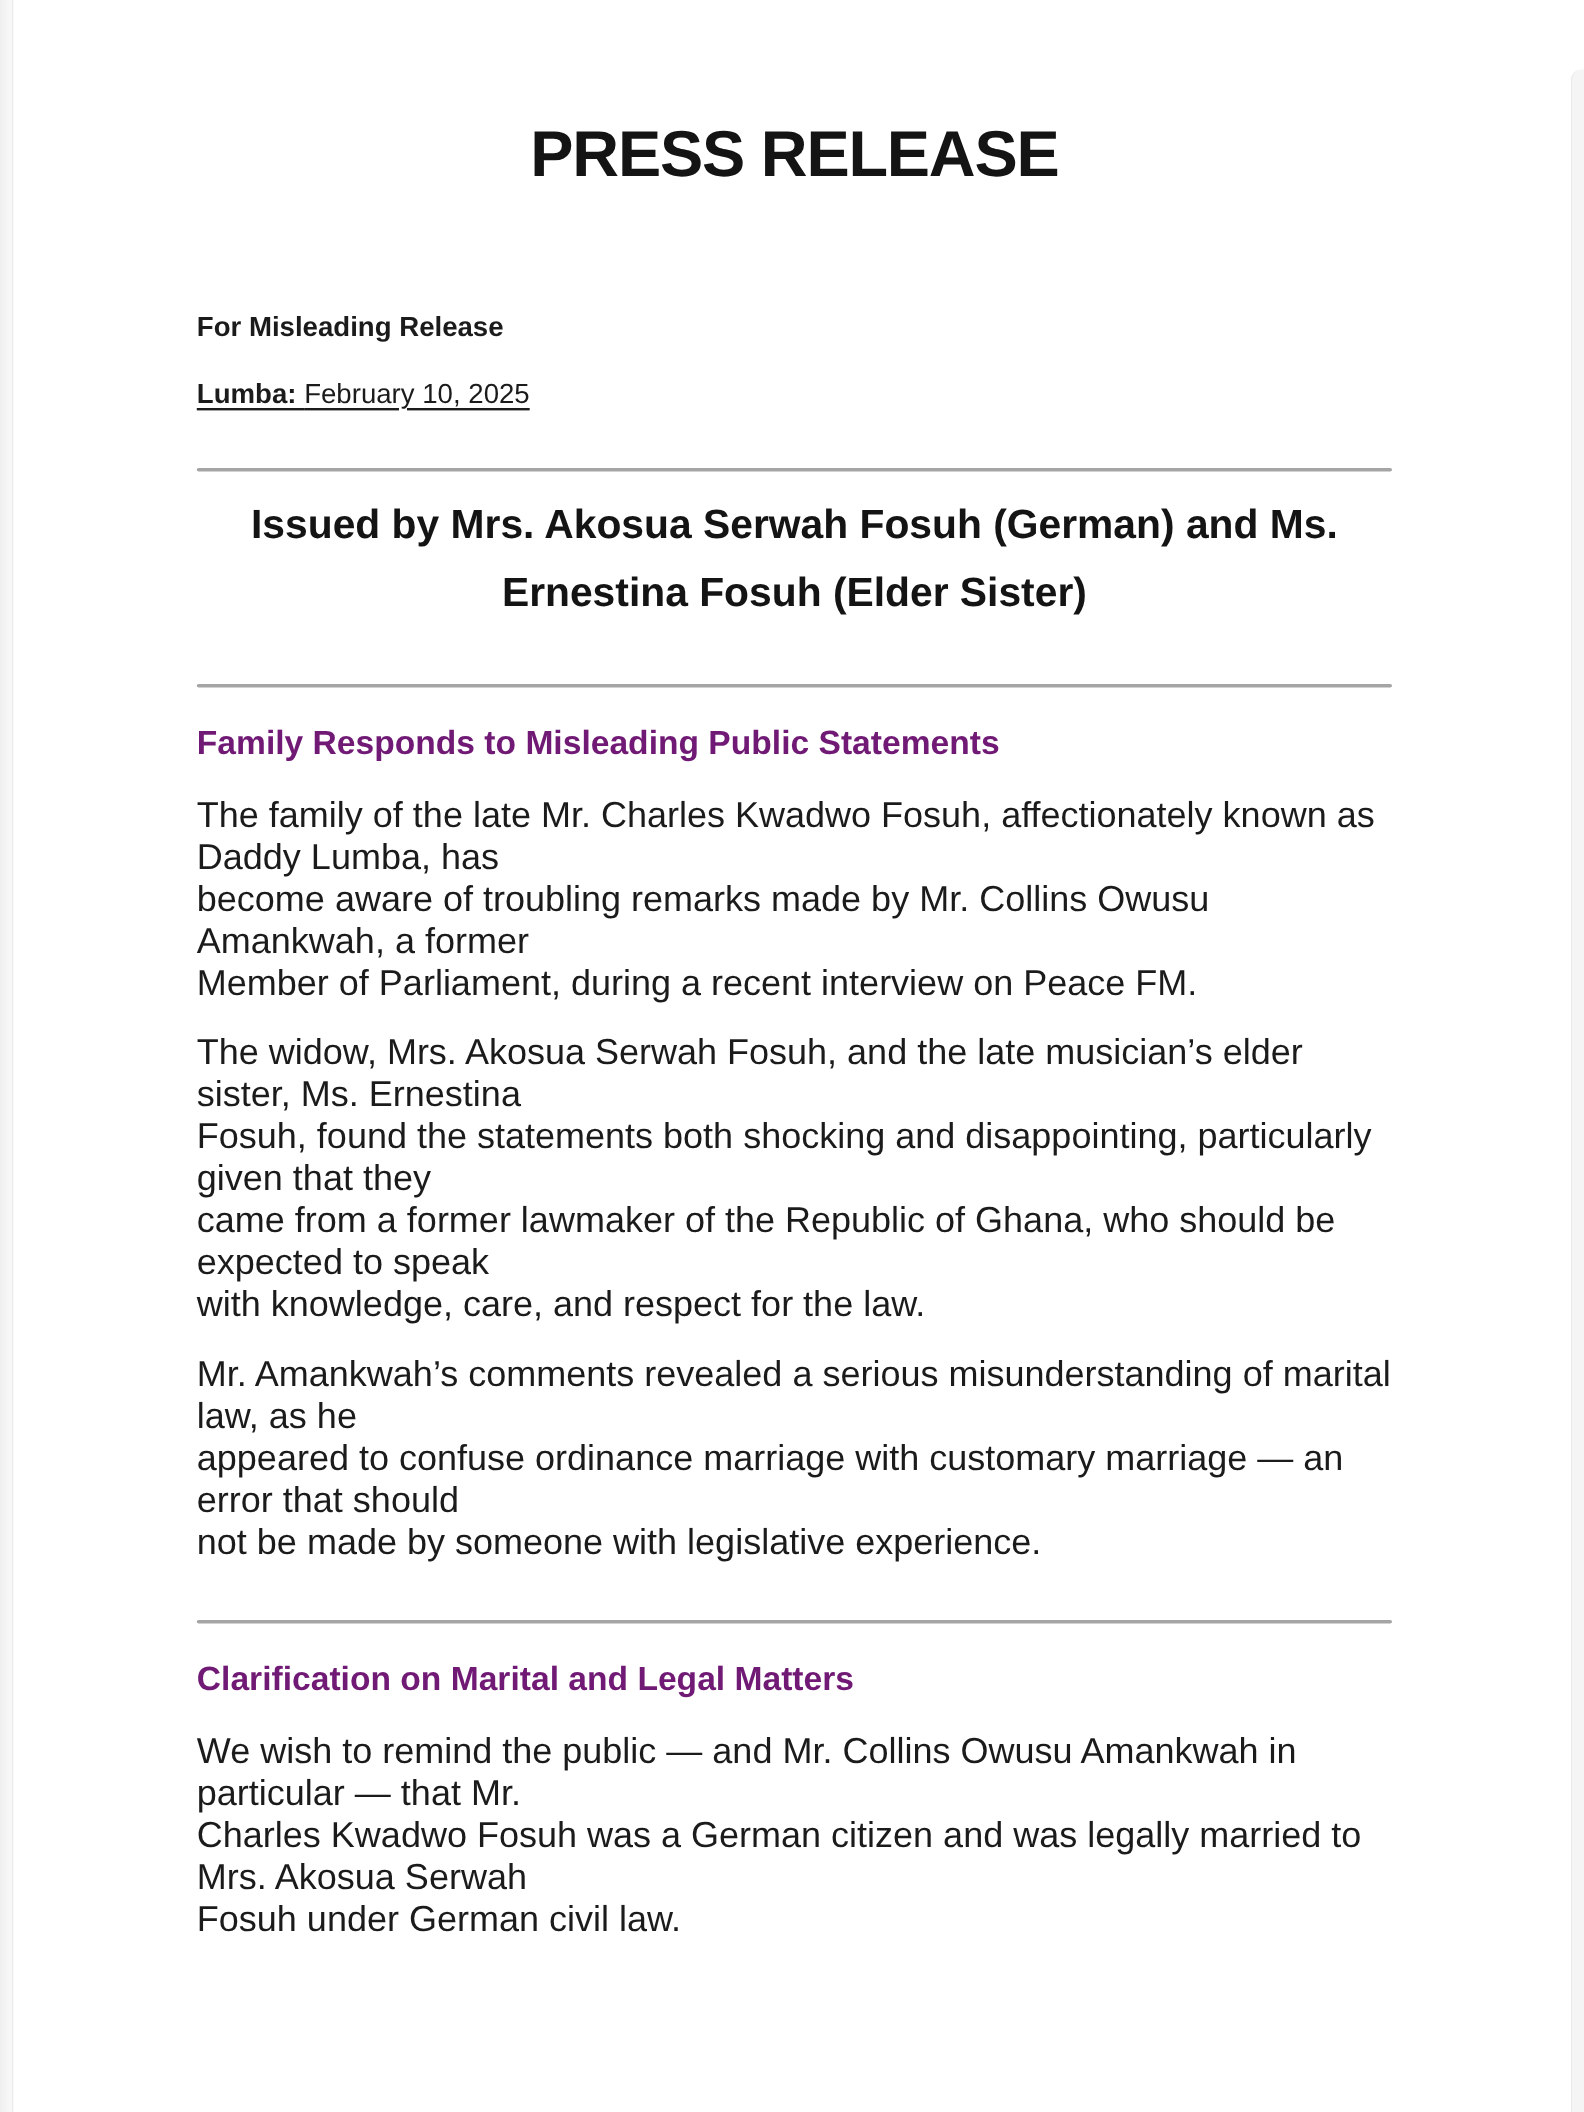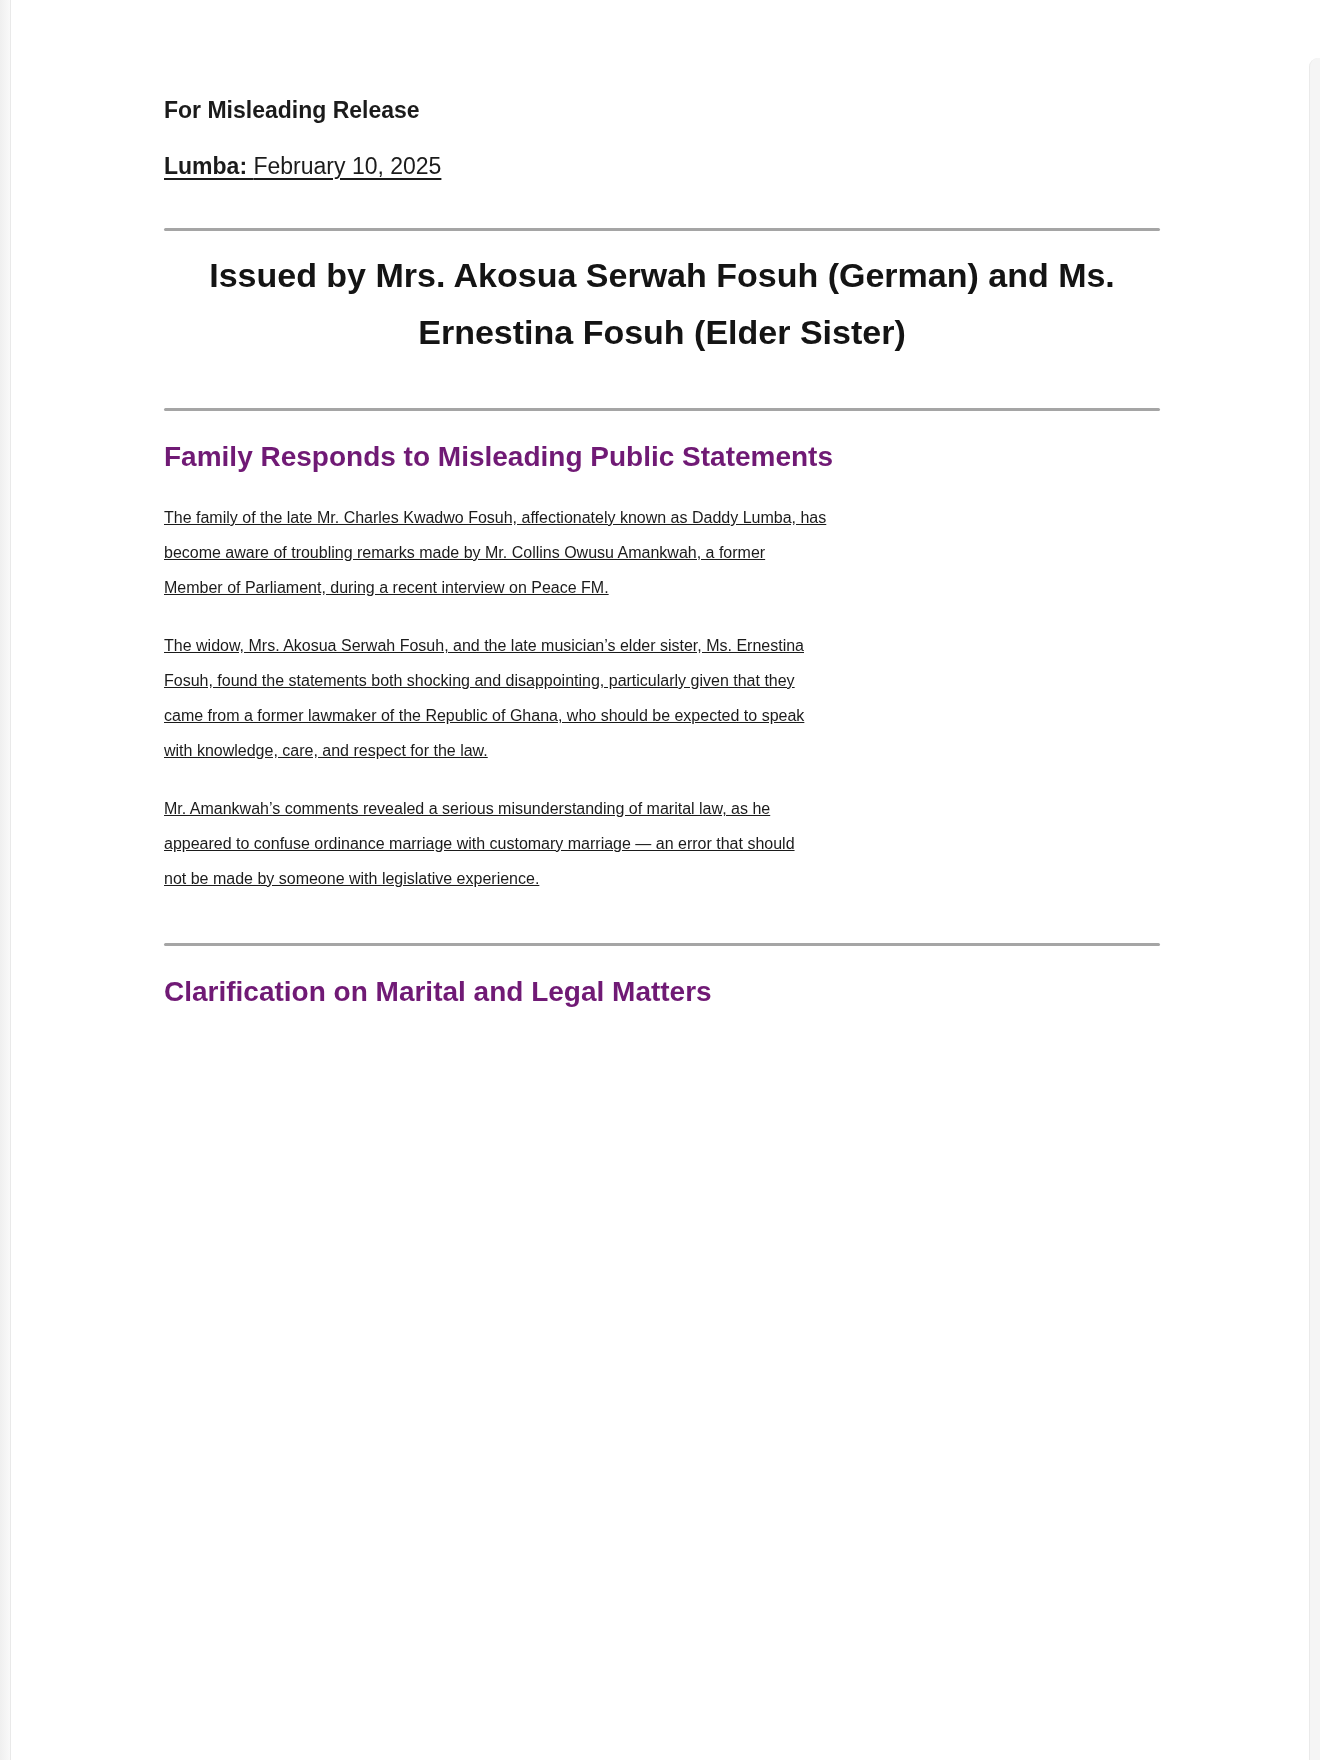--- a/index.html
+++ b/index.html
@@ -74,34 +74,34 @@
   .headline.issued { margin-top: 16px; }
   .section-heading {
     margin: 26px 0 6px 0;
     font-size: 28px;
     line-height: 40px;
     font-weight: 700;
     color: #701a75;
   }
   .body-p {
     margin: 23px 0 0 0;
-    font-size: 16px;
+    font-size: 30px;
     line-height: 35px;
     white-space: pre-line;
-    text-decoration: underline;
   }
 </style>
 </head>
 <body>
 
 <div class="page-edge-left"></div>
 <div class="page-edge-right"></div>
 
 <div class="content">
 
+  <h1 class="doc-title">PRESS RELEASE</h1>
 
   <p class="meta release">For Misleading Release</p>
 
   <p class="meta date-line"><span class="underlined"><span class="date-label">Lumba: </span><span>February 10, 2025</span></span></p>
 
   <hr class="rule r1">
 
 
   <h2 class="headline issued">Issued by Mrs. Akosua Serwah Fosuh (German) and Ms.
 Ernestina Fosuh (Elder Sister)</h2>
@@ -120,15 +120,18 @@
 with knowledge, care, and respect for the law.</p>
 
   <p class="body-p">Mr. Amankwah’s comments revealed a serious misunderstanding of marital law, as he
 appeared to confuse ordinance marriage with customary marriage — an error that should
 not be made by someone with legislative experience.</p>
 
   <hr class="rule r3">
 
   <h3 class="section-heading">Clarification on Marital and Legal Matters</h3>
 
+  <p class="body-p">We wish to remind the public — and Mr. Collins Owusu Amankwah in particular — that Mr.
+Charles Kwadwo Fosuh was a German citizen and was legally married to Mrs. Akosua Serwah
+Fosuh under German civil law.</p>
 
 
 </div>
 
 </body></html>

